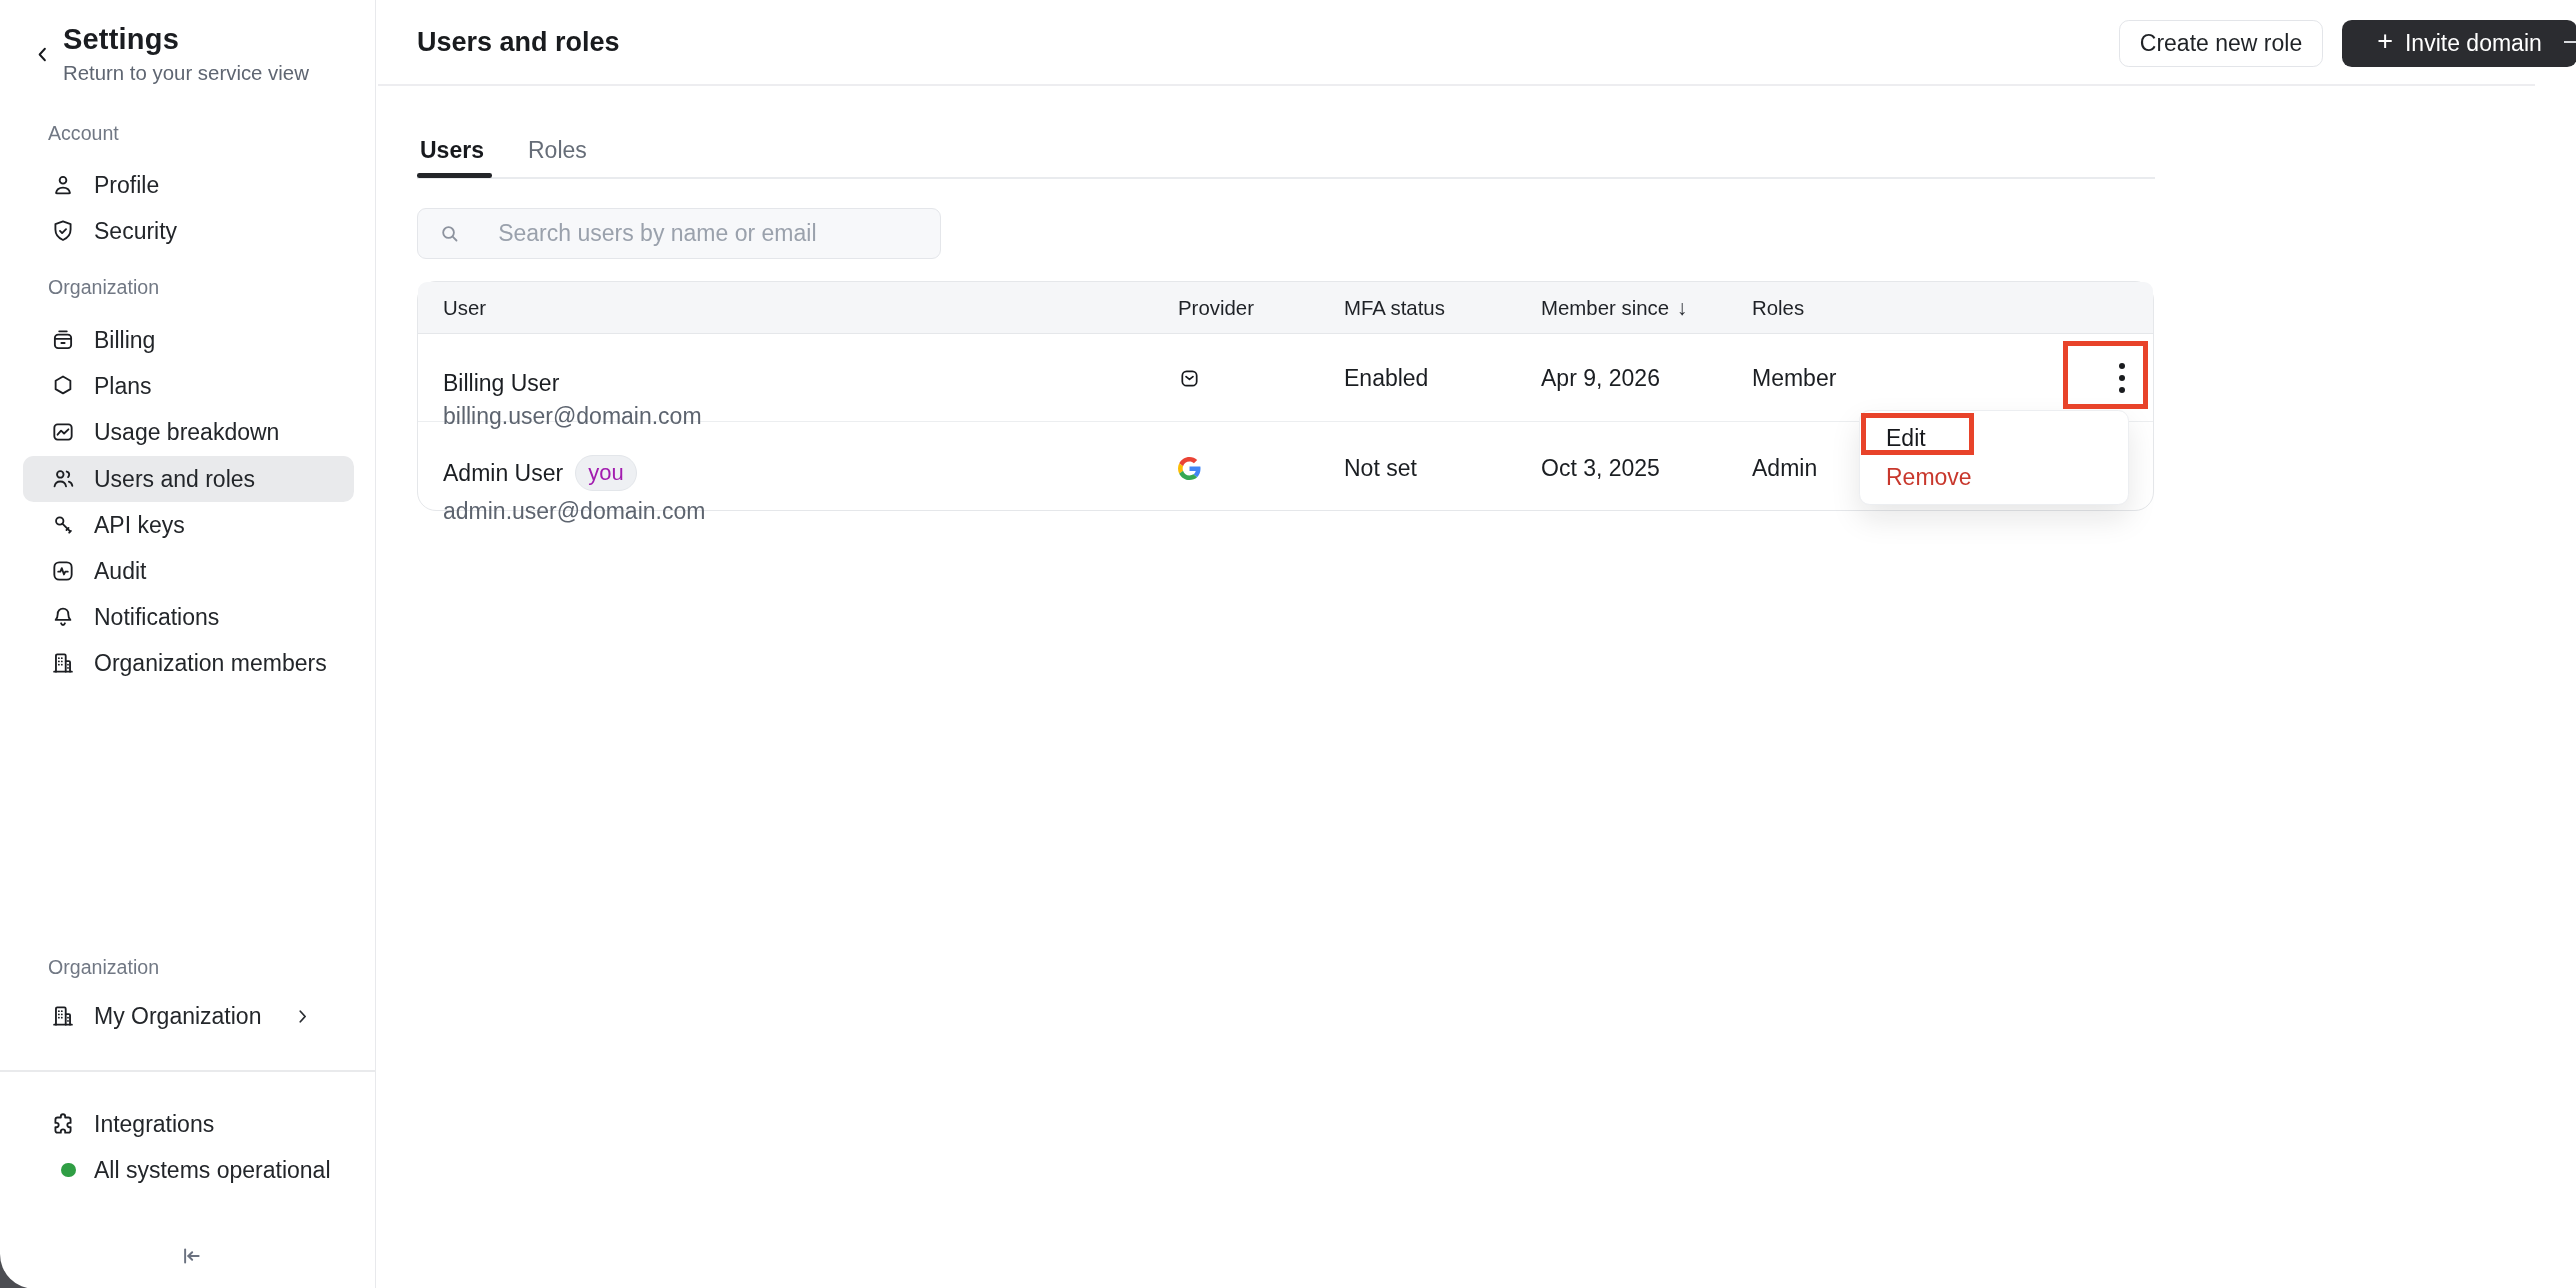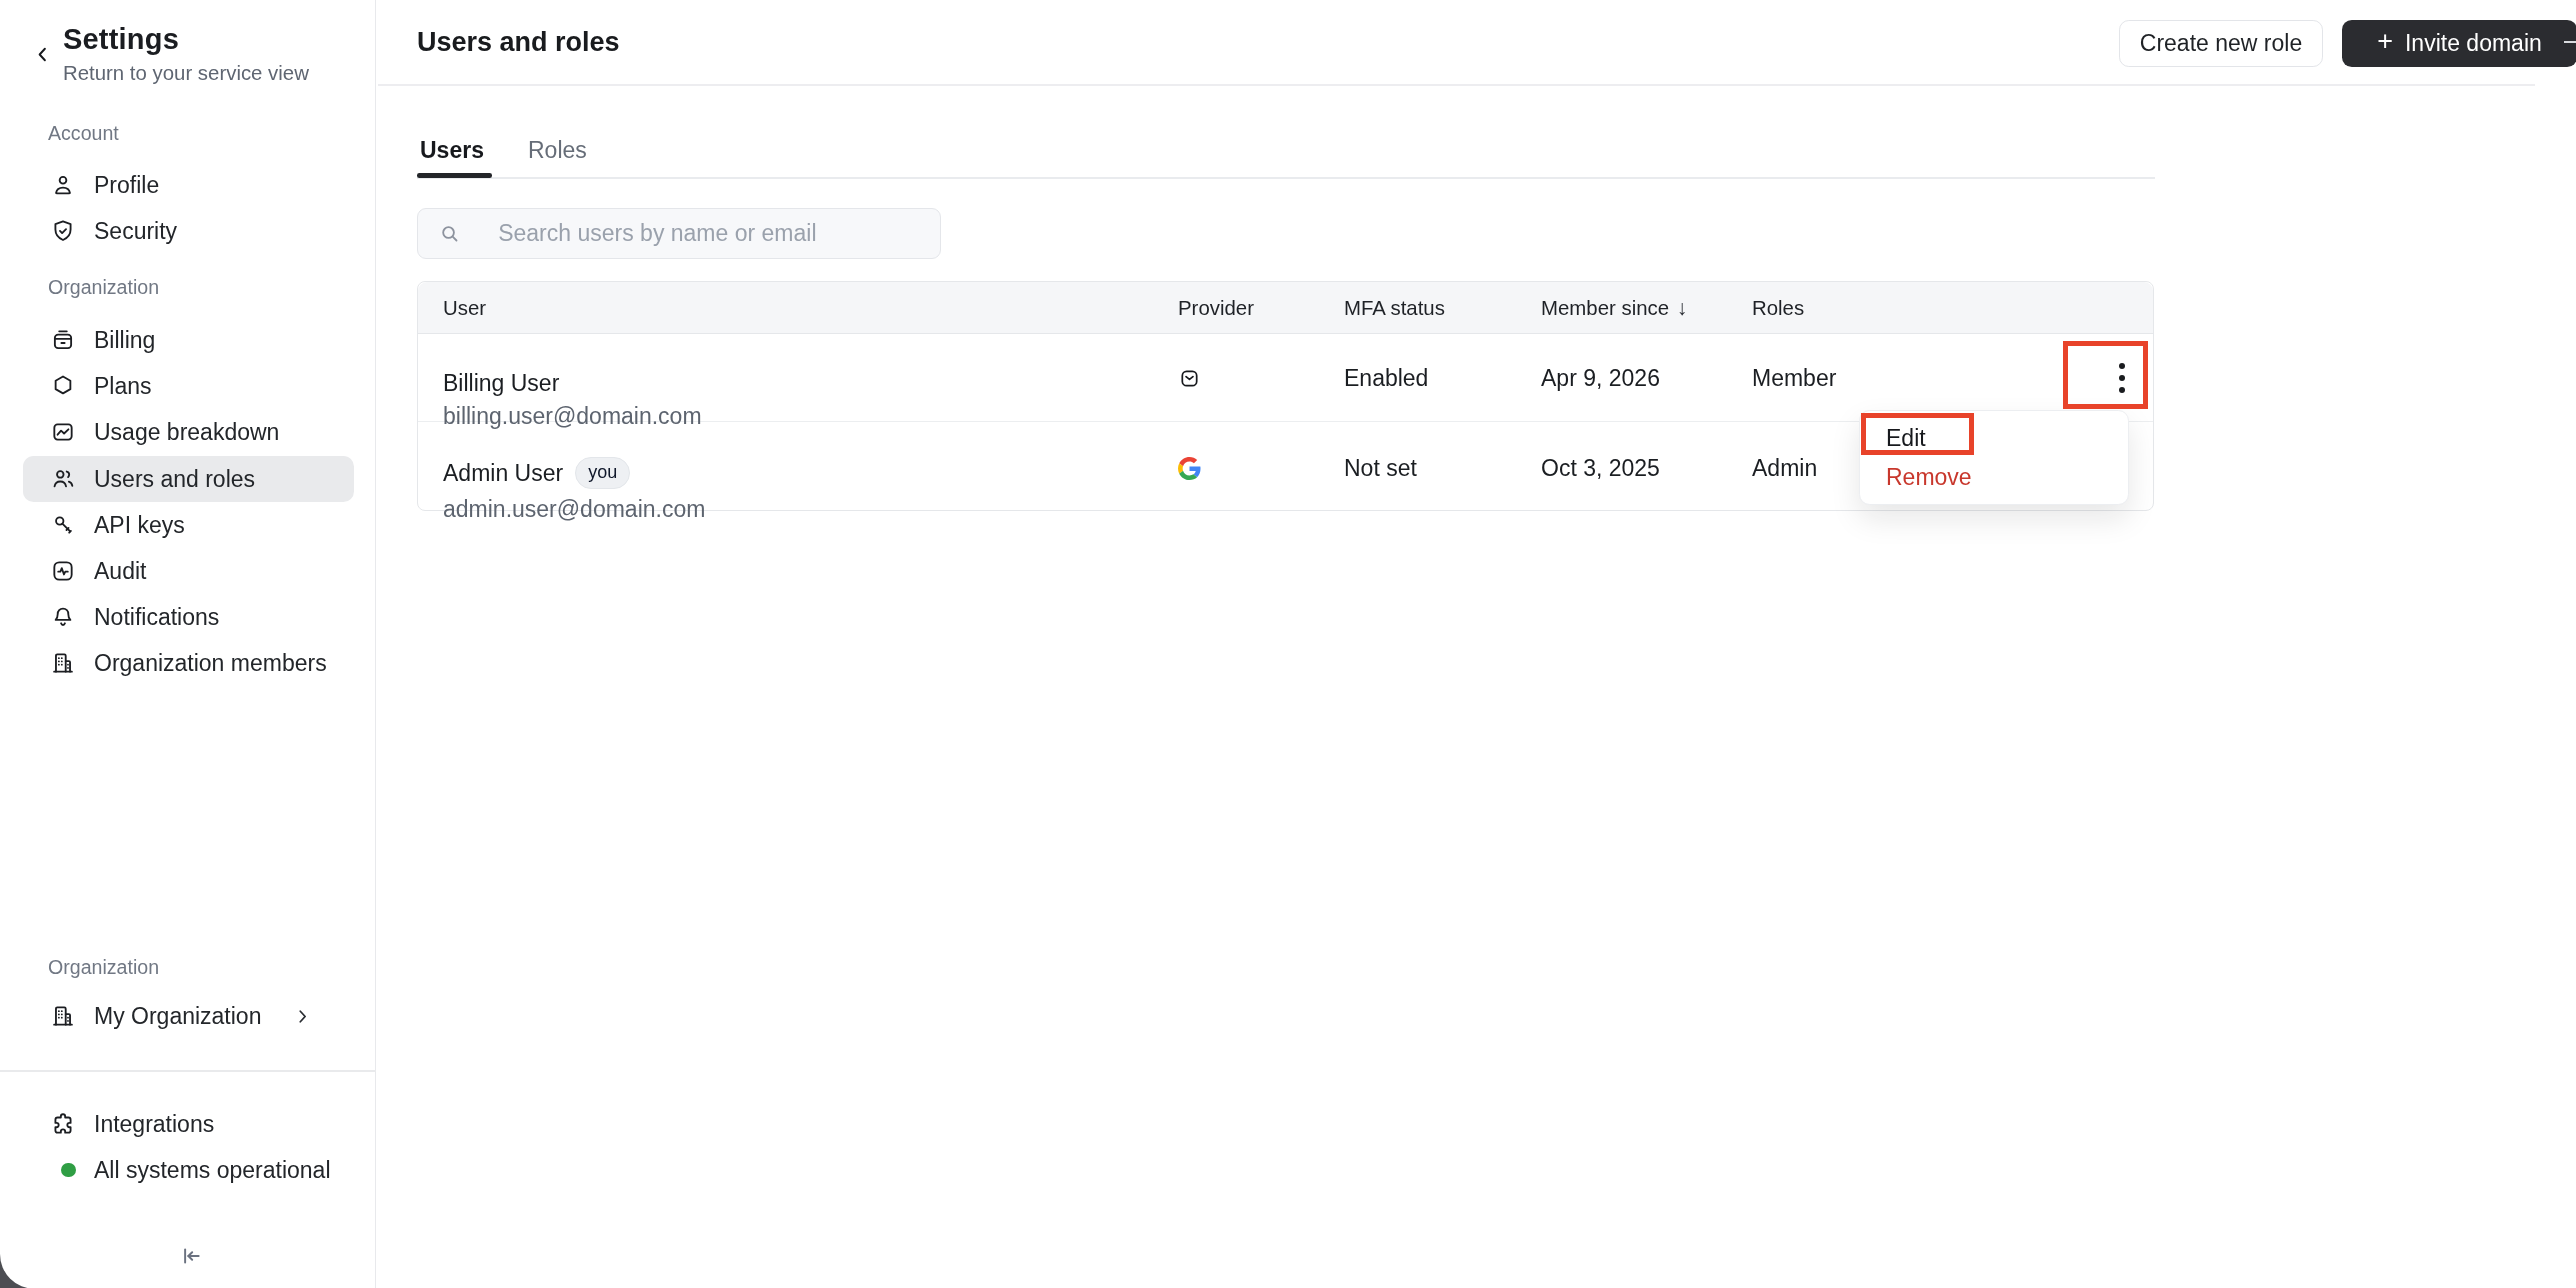--- a/index.html
+++ b/index.html
@@ -42,32 +42,32 @@
   .tab-roles { left:150px; color:#666d78; font-weight:400; }
   .tab-underline { position:absolute; left:39px; top:173px; width:75px; height:5.3px; background:#232529; border-radius:2.3px; }
   .tabs-divider { position:absolute; left:39px; top:177px; width:1738px; height:1.5px; background:#e9ebee; }
 
   .search-box { position:absolute; left:39px; top:208px; width:524px; height:51px; background:#f7f8fa; border:1.5px solid #e4e6ea; border-radius:9px; display:flex; align-items:center;gap:24px; }
   .search-box .mag { margin-left:19.6px; display:flex; }
   .search-box input { border:none; outline:none; background:transparent; font-size:23px; color:#2a2d32; margin-left:13.6px; width:438px; font-family:"Liberation Sans",sans-serif; }
   .search-box input::placeholder { color:#9aa1ac; }
 
   
-  .table { position:absolute; left:39px; top:281px; width:1737px; height:230px; border:1.5px solid #e5e7ea; border-radius:8px; background:#ffffff; }
+  .table { position:absolute; left:39px; top:281px; width:1737px; height:230px; border:1.5px solid #e5e7ea; border-radius:19px; background:#ffffff; }
   .thead { position:absolute; left:0; top:0; width:100%; height:52px; background:#f5f6f8; border-bottom:1.5px solid #e5e7ea; border-radius:9px 9px 0 0; }
   .th { position:absolute; top:0; height:52px; display:flex; align-items:center; font-size:20.4px; font-weight:500; color:#1f2227; gap:7.6px; }
   .c-user { left:25px; } .c-provider { left:760px; } .c-mfa { left:926px; } .c-since { left:1123px; } .c-roles { left:1334px; }
   .sort-arrow { font-size:21px; color:#2a2d33; }
   .trow { position:absolute; left:0; width:100%; height:88px; }
   .row1 { top:52px; border-bottom:1.5px solid #eceef0; }
   .row2 { top:142px; }
   .cell { position:absolute; top:0; height:88px; display:flex; align-items:center; font-size:23px; color:#1b1e22; }
   .user-cell { left:25px; flex-direction:column; align-items:flex-start; justify-content:center; gap:6.8px; }
   .name-line { display:flex; align-items:center; gap:12px; font-size:23px; color:#1b1e22;margin-top:44px; }
-  .you-badge { background:#eef0f3; border:1.5px solid #e3e6ea; border-radius:755px; font-size:18px; color:#0f172a; padding:3px 12px; line-height:1.3; }
+  .you-badge { background:#eef0f3; border:1.5px solid #e3e6ea; border-radius:755px; font-size:22px; color:#a21caf; padding:3px 12px; line-height:1.3; }
   .email { font-size:23px; color:#5d646f; }
   .prov-cell { left:760px; width:68px; justify-content:flex-start; }
   .kebab-btn { position:absolute; left:1660px; top:0; width:88px; height:88px; display:flex; align-items:center; justify-content:center; cursor:pointer; }
   .kebab-dots { display:flex; flex-direction:column; gap:5.3px; }
   .kebab-dots i { width:6.8px; height:6.8px; border-radius:50%; background:#1a1c1f; }
 
   
   .menu { position:absolute; left:1481px; top:410px; width:270px; height:95px; background:#ffffff; border:1.5px solid #eceef1; border-radius:10.6px; box-shadow:0 13.6px 30px rgba(16,18,22,.10); z-index:30; padding-top:7.6px; }
   .menu-item { height:39px; display:flex; align-items:center; padding-left:26px; font-size:23px; color:#17191d; cursor:pointer; }
   .menu-item.danger { color:#c8372c; }

